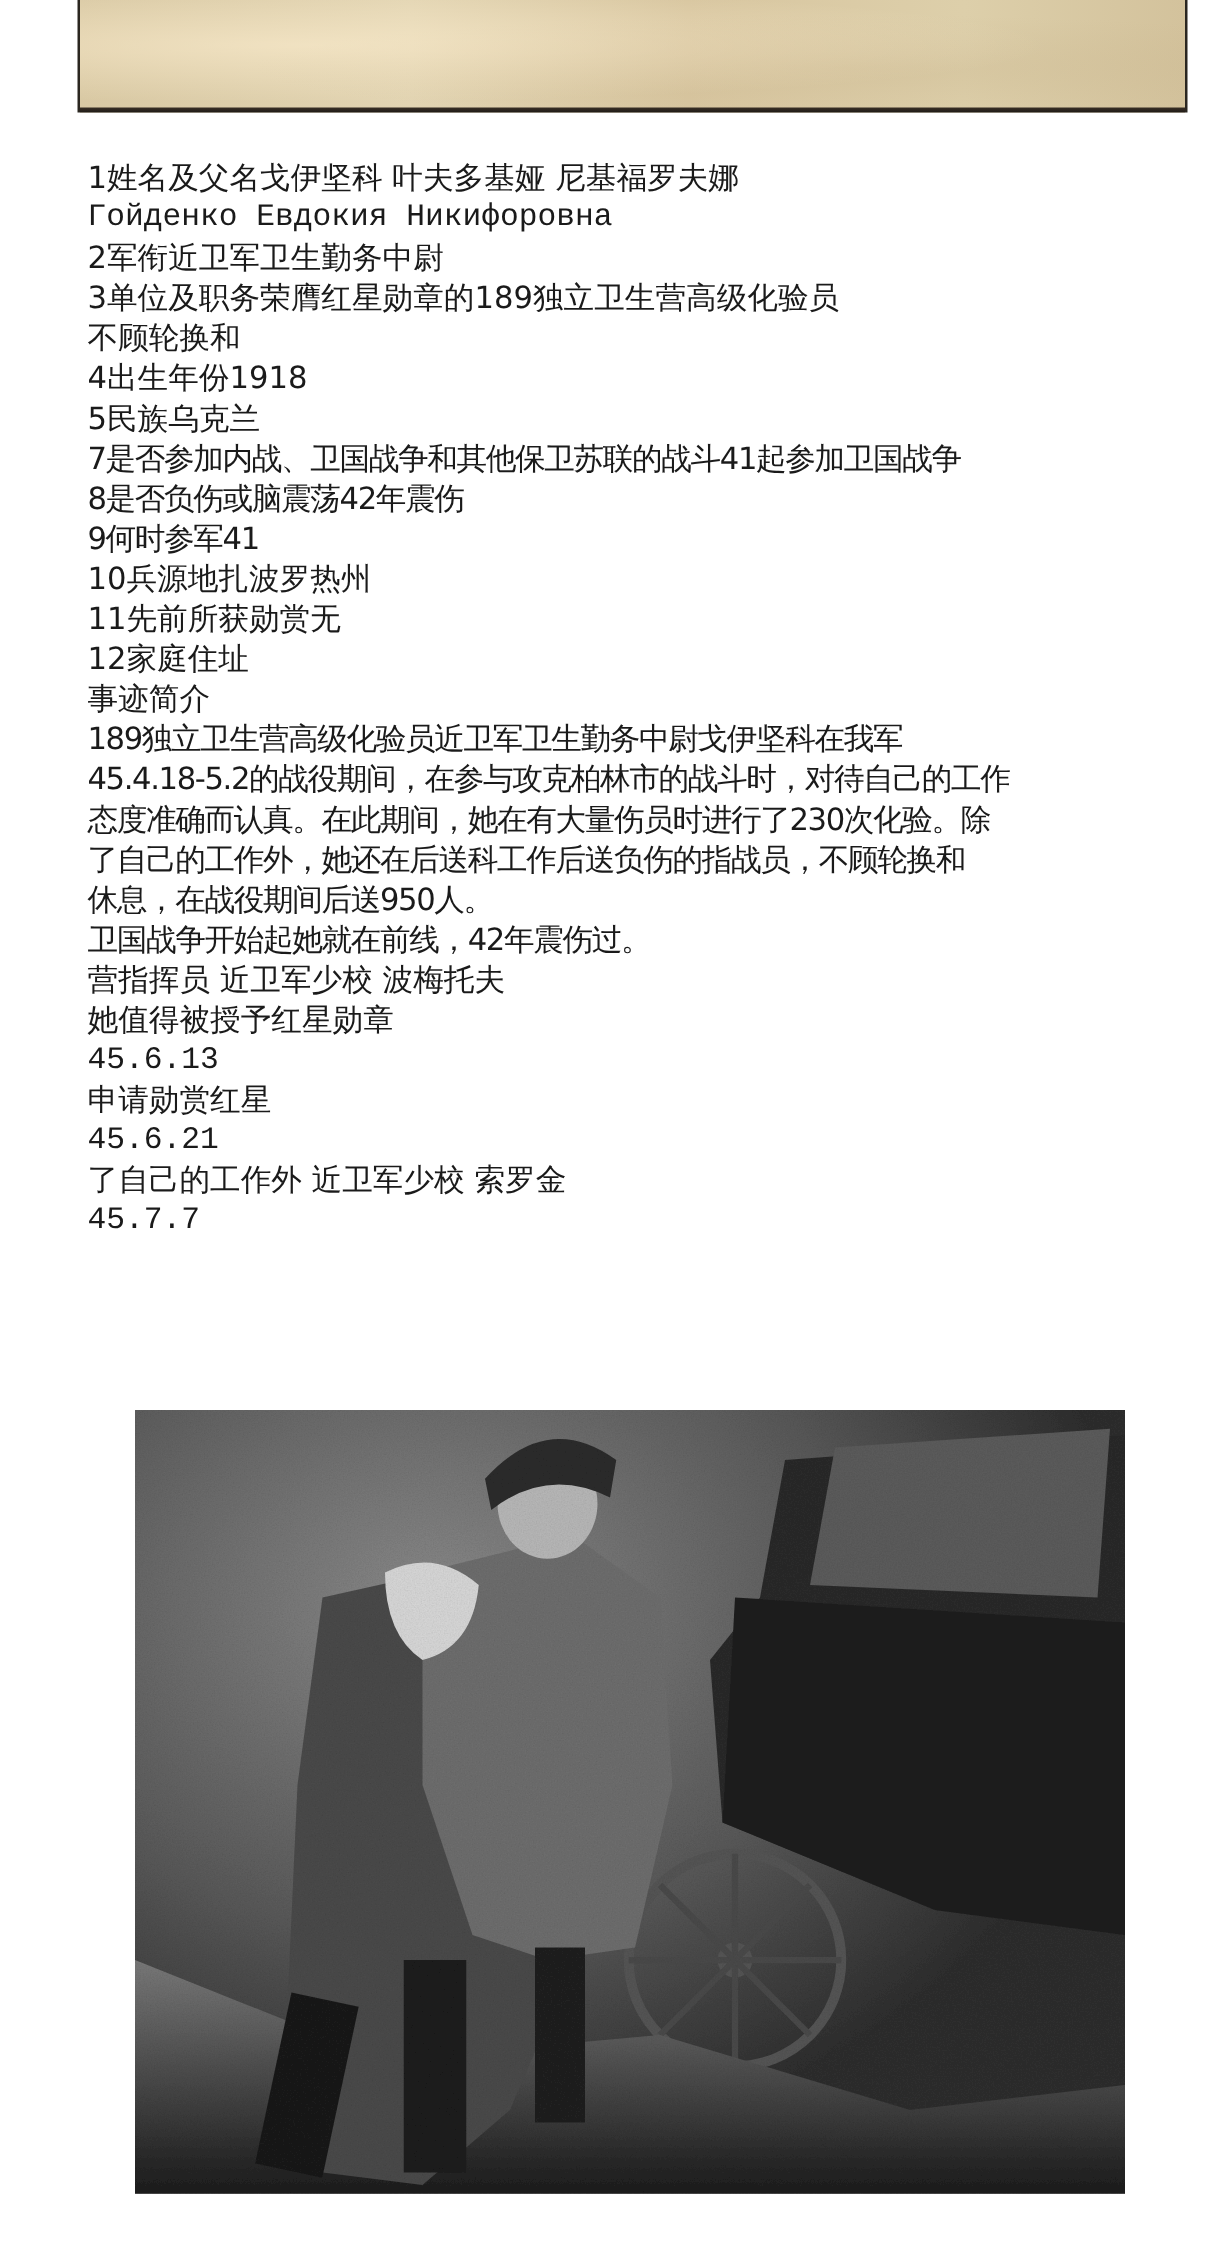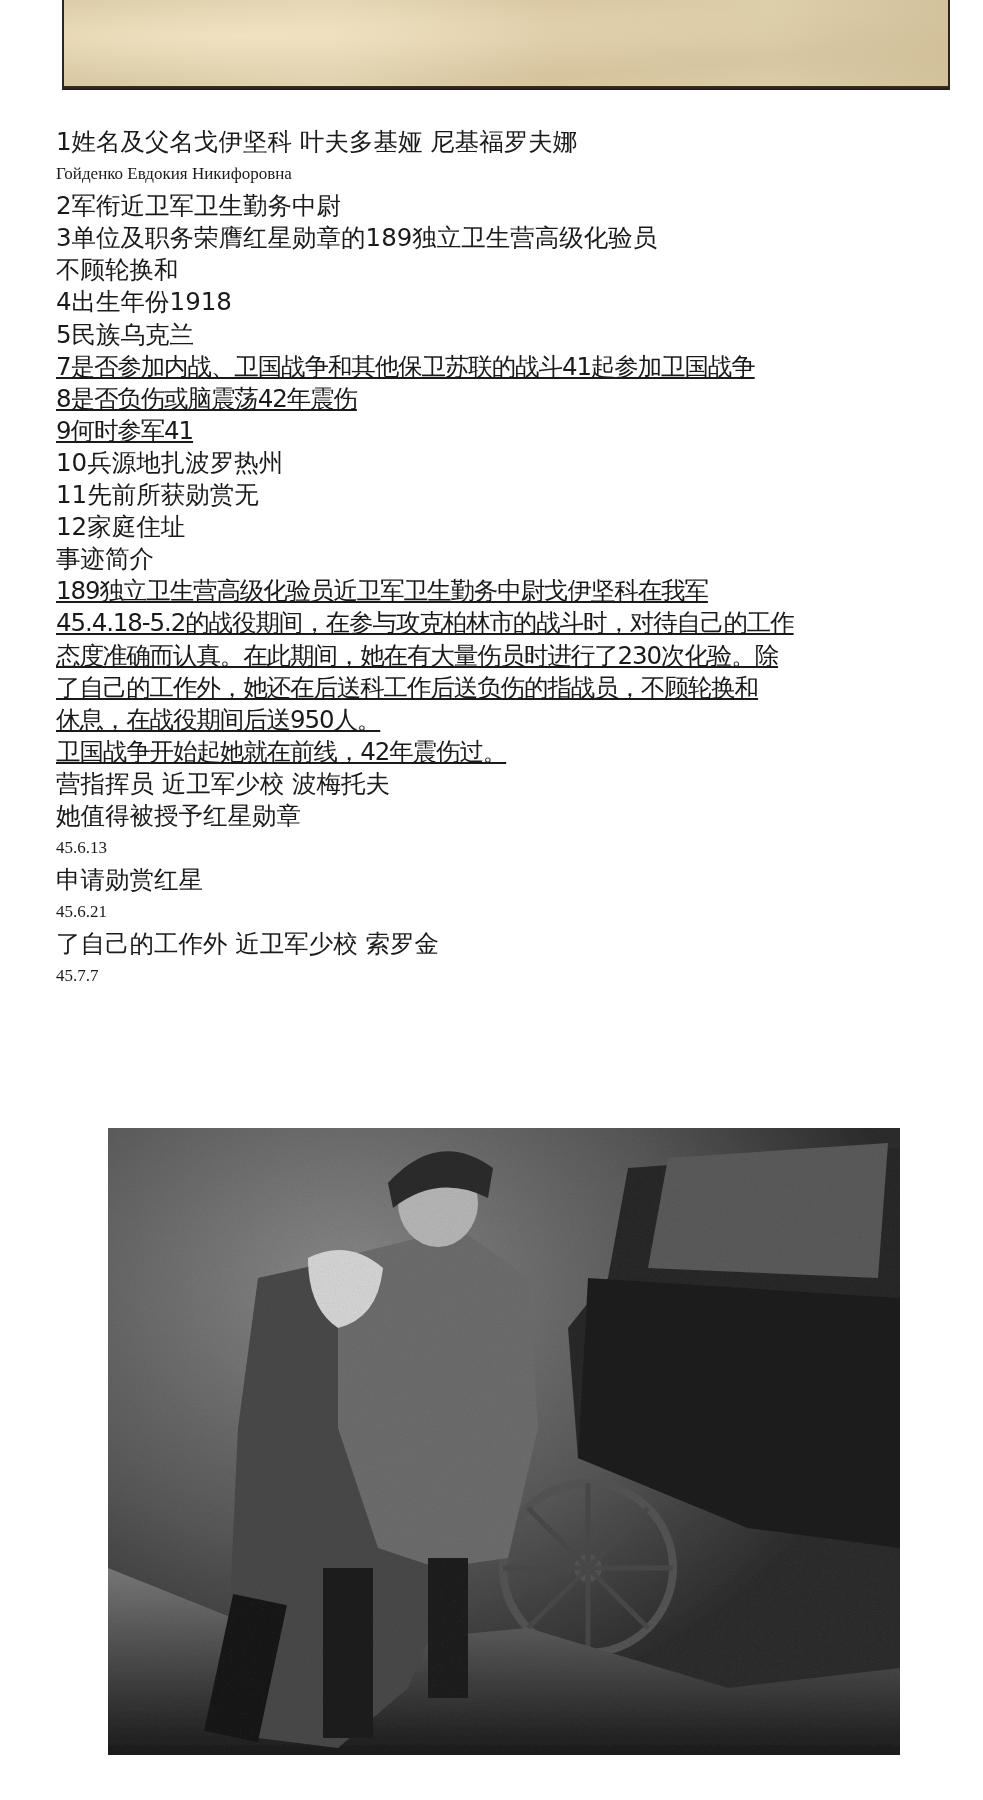--- a/index.html
+++ b/index.html
@@ -33,39 +33,38 @@
       content: "";
       position: absolute;
       left: 0;
       right: 0;
       bottom: 0;
       height: 4px;
       background: linear-gradient(180deg, #3a3026, #1e1a16);
     }
     .doc-text {
       position: absolute;
-      left: 56px;
+      left: 70px;
       top: 126px;
       width: 890px;
     }
     .line {
       display: block;
       font-size: 24.5px;
       line-height: 32.1px;
       height: 32.1px;
       white-space: nowrap;
       letter-spacing: 0px;
     }
     .line.latin {
-      font-family: Liberation Serif, serif;
-      font-size: 17px;
+      font-family: Liberation Mono, monospace;
+      font-size: 25px;
     }
     .line.compact {
       letter-spacing: -1.1px;
-      text-decoration: underline;
     }
     .photo {
       position: absolute;
       left: 108px;
       top: 1128px;
       width: 792px;
       height: 627px;
       overflow: hidden;
       background: #3a3a3a;
     }

